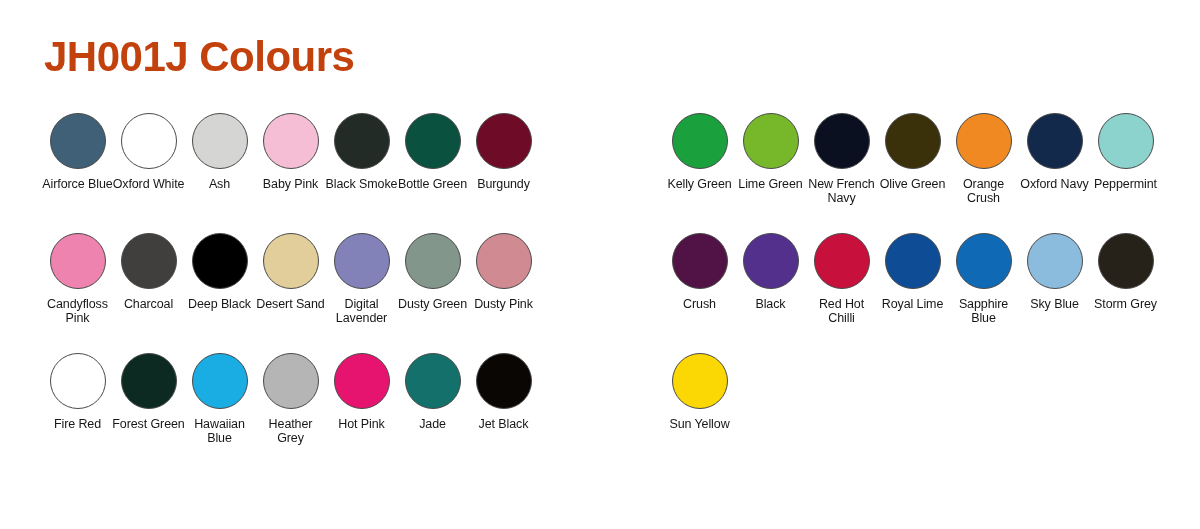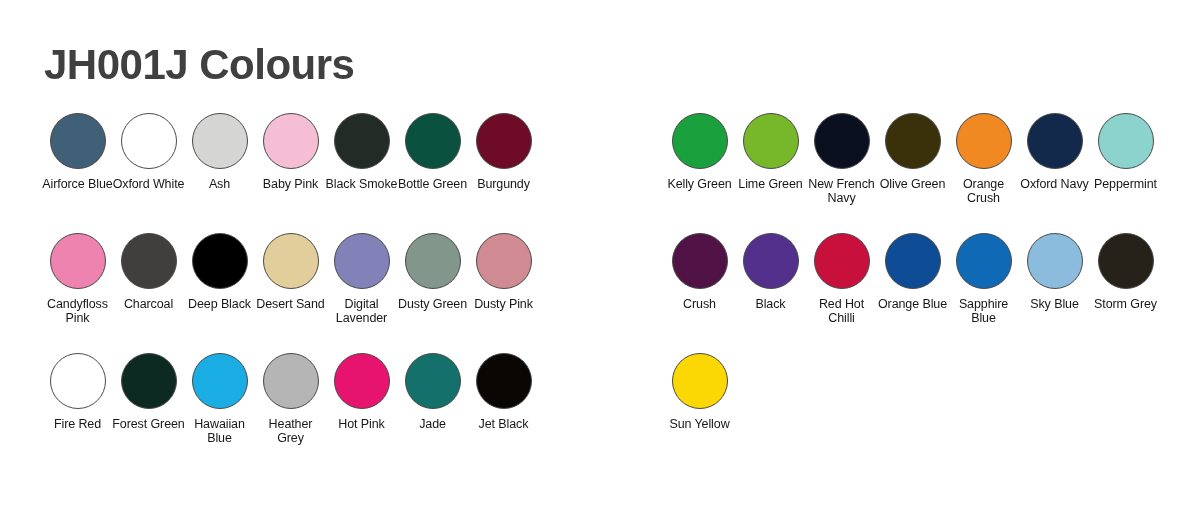--- a/index.html
+++ b/index.html
@@ -14,25 +14,25 @@
     height: 529px;
     font-family: "Liberation Sans", "DejaVu Sans", sans-serif;
     color: #1a1a1a;
     overflow: hidden;
     position: relative;
   }
 
   #page-title {
     position: absolute;
     left: 44px;
-    top: 16px;
+    top: 8px;
     font-size: 42px;
     font-weight: bold;
     letter-spacing: -0.5px;
-    color: #404040;
+    color: #c2410c;
     line-height: 1;
     white-space: nowrap;
   }
 
   .palette {
     position: absolute;
     top: 113px;
   }
   .palette.left  { left: 42px; }
   .palette.right { left: 620px; margin-left: 44px; }
@@ -207,21 +207,21 @@
       <div class="swatch">
         <div class="swatch-dot" style="background: rgb(82, 48, 140);"></div>
         <div class="swatch-label">Black</div>
       </div>
       <div class="swatch">
         <div class="swatch-dot" style="background: rgb(200, 16, 60);"></div>
         <div class="swatch-label">Red Hot Chilli</div>
       </div>
       <div class="swatch">
         <div class="swatch-dot" style="background: rgb(14, 76, 150);"></div>
-        <div class="swatch-label">Orange Blue</div>
+        <div class="swatch-label">Royal Lime</div>
       </div>
       <div class="swatch">
         <div class="swatch-dot" style="background: rgb(16, 105, 180);"></div>
         <div class="swatch-label">Sapphire Blue</div>
       </div>
       <div class="swatch">
         <div class="swatch-dot" style="background: rgb(140, 188, 221);"></div>
         <div class="swatch-label">Sky Blue</div>
       </div>
       <div class="swatch">

